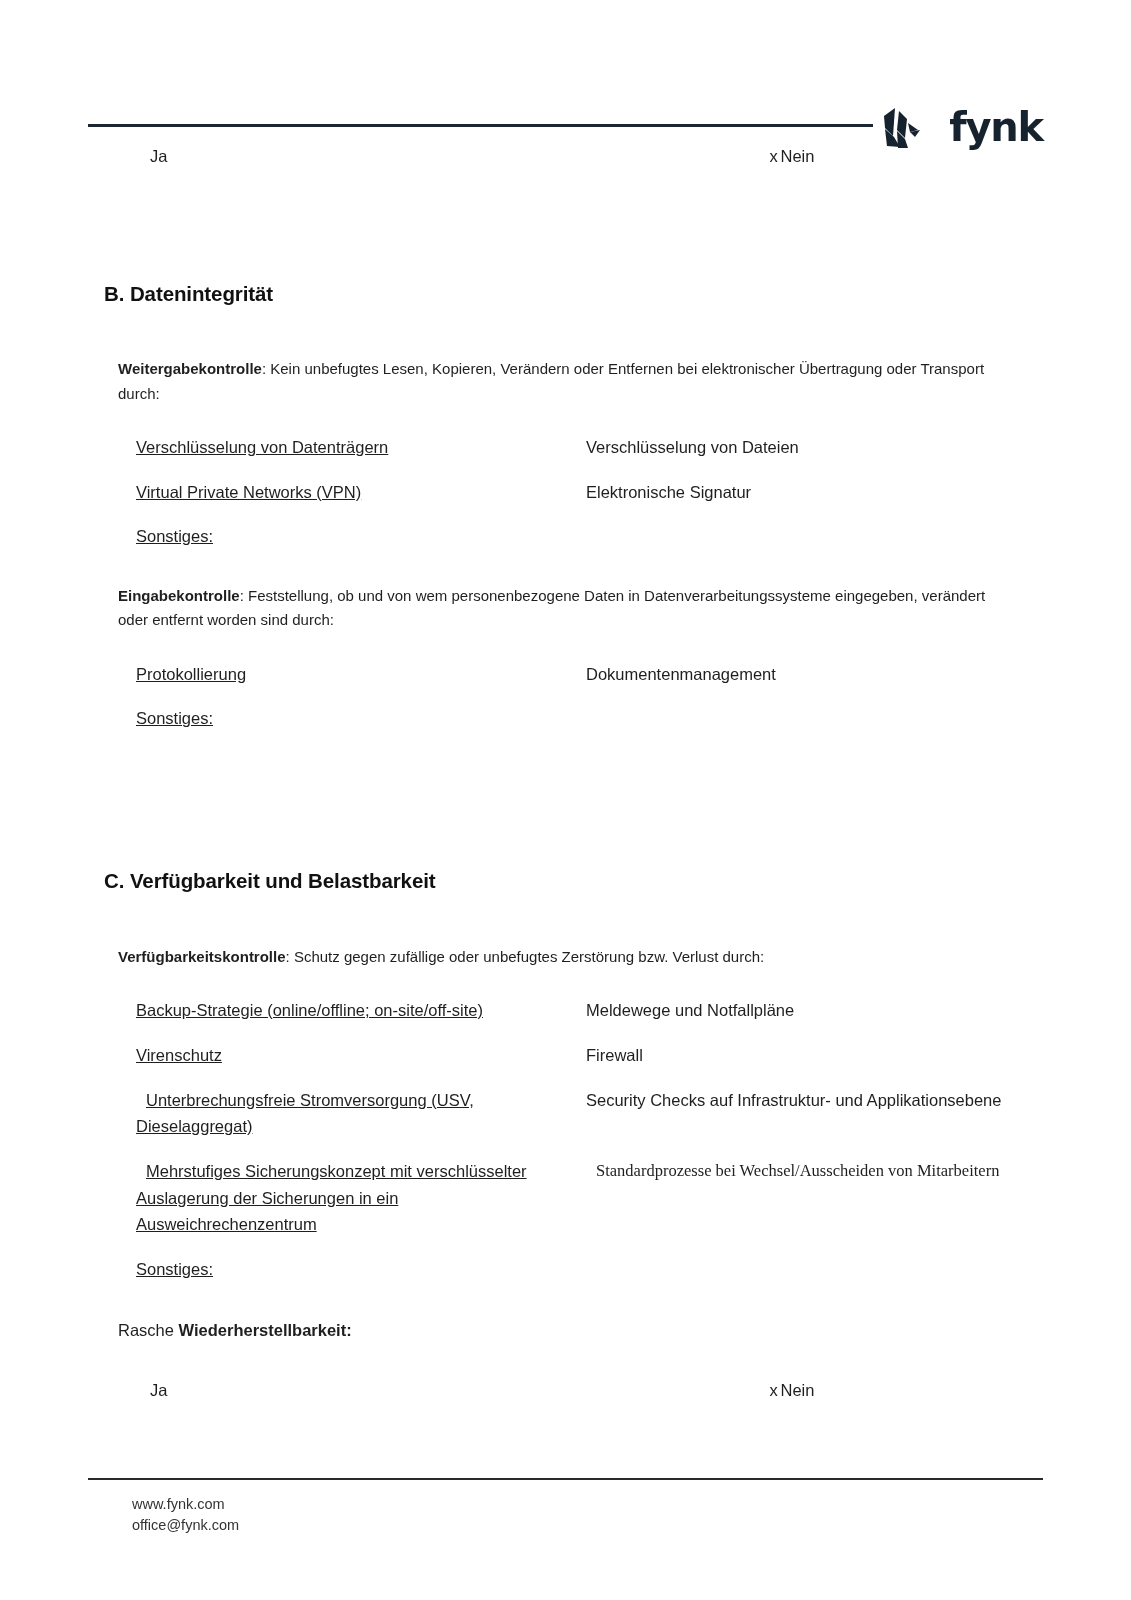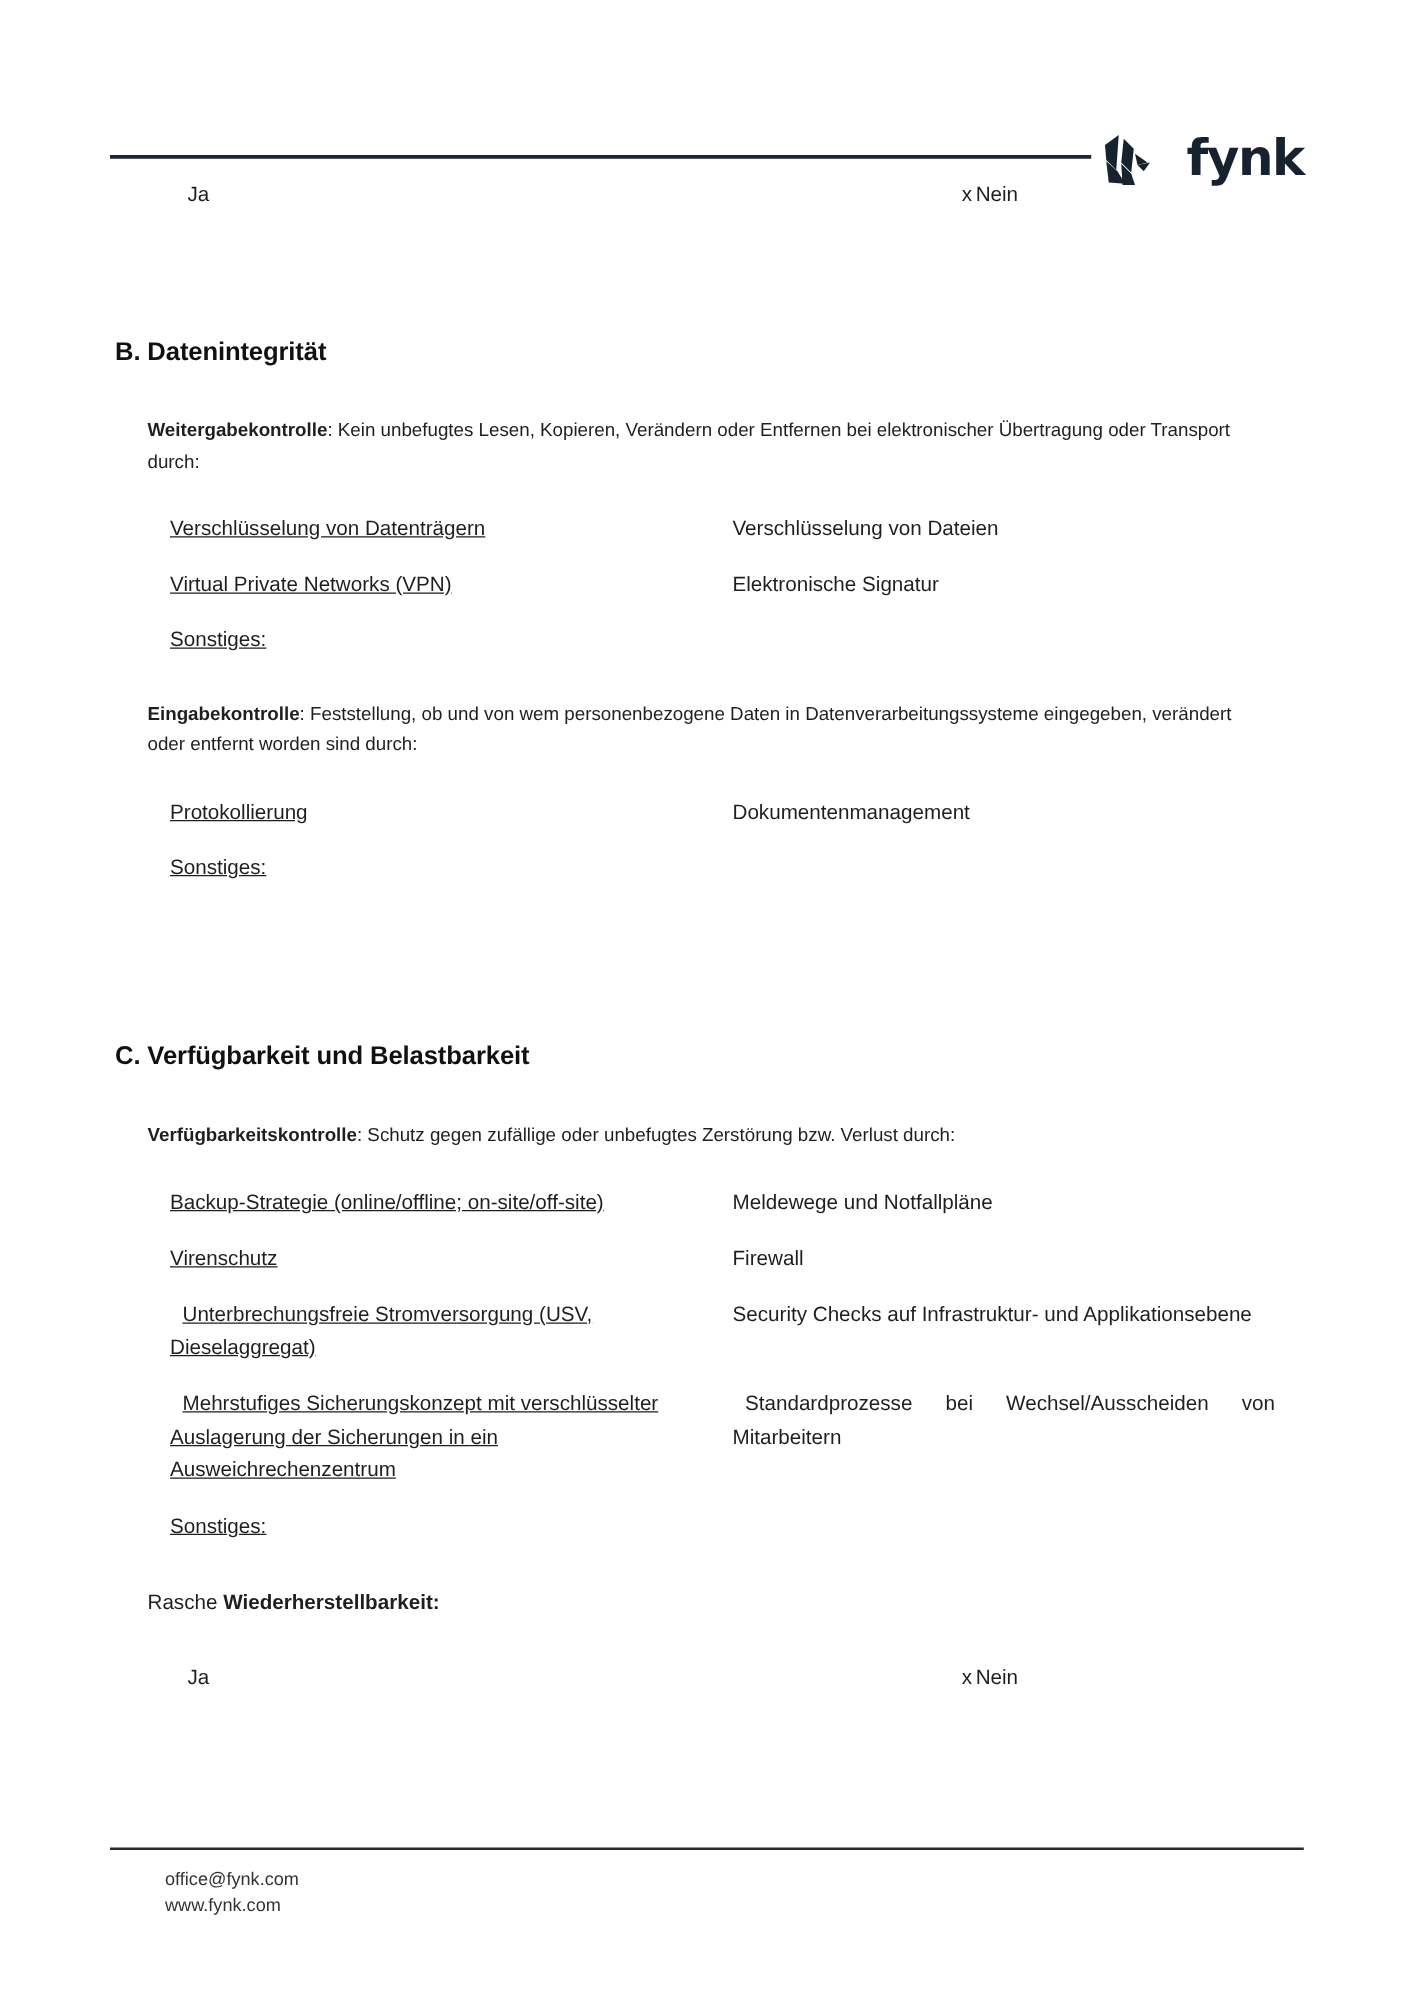--- a/index.html
+++ b/index.html
@@ -94,21 +94,21 @@
   }
   .mark-blank {
     display: inline-block;
     min-width: 14px;
   }
 
   h2.section-title {
     font-size: 20.5px;
     font-weight: 700;
     color: #111111;
-    margin: 4px;
+    margin: 16px;
     letter-spacing: -0.1px;
     line-height: 1.3;
   }
 
   .para {
     font-size: 15px;
     line-height: 1.62;
     color: #1f1f1f;
     margin: 0;
     padding-left: 30px;
@@ -134,20 +134,21 @@
     padding-right: 20px;
     text-decoration: underline;
   }
   .opt-col-right {
     flex: 1;
     box-sizing: border-box;
   }
   .opt-col-right.justified {
     text-align: justify;
     max-width: 434px;
+    font-family: Liberation Serif, serif;
   }
   .opt-col-right.justified.indent {
     text-indent: 10px;
   }
   .opt-col-left.indent {
     text-indent: 10px;
   }
 
   .sub-label {
     font-size: 16.5px;
@@ -312,18 +313,18 @@
       <div class="yesno-right">
         <span class="mark-x">x</span><span>Nein</span>
       </div>
     </div>
 
   </div>
 
   <div class="footer">
     <div class="footer-rule"></div>
     <div class="footer-lines">
+      <div>www.fynk.com</div>
       <div>office@fynk.com</div>
-      <div>www.fynk.com</div>
     </div>
   </div>
 
 </div>
 
 </body></html>

